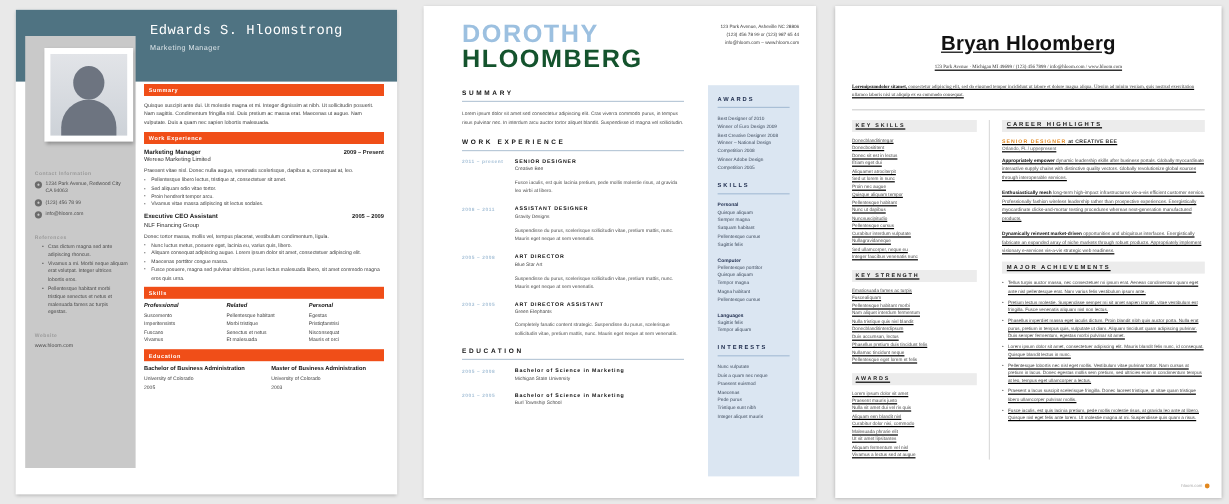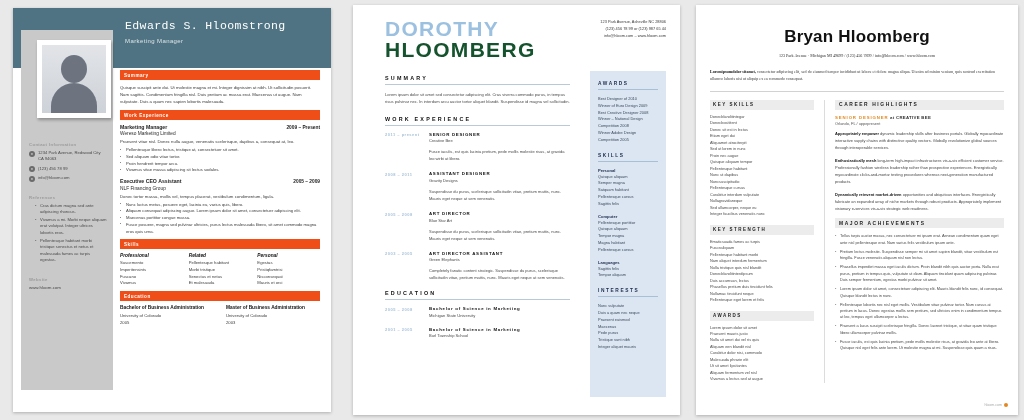--- a/index.html
+++ b/index.html
@@ -91,21 +91,21 @@
   .r2-co { font-size:4.1px; color:#4a4a4a; margin-top:1.5px;}
   .r2-desc { font-size:4.05px; color:#4a4a4a; line-height:1.75; margin-top:5px;}
   .r2-aside { position:absolute; right:14px; top:66px; width:76px; bottom:18px; background:#dbe6f2; padding:10px 8px;}
   .r2-ah { font-size:4.8px; font-weight:bold; letter-spacing:1.6px; color:#1d2b4c;
            border-bottom:1px solid #a9bfd6; padding-bottom:3px; margin-bottom:6px;}
   .r2-ai { font-size:3.95px; color:#3d4a5c; line-height:1.72;}
   .r2-sub { font-size:4.1px; font-weight:bold; color:#1d2b4c; margin:6px 0 1px;}
   .r2-gap { height:9px; }
 
   
-  .r3 { left: 6px; top: 5px; width: 322px; height: 410px; }
+  .r3 { left: 6px; top: 5px; width: 322px; height: 410px; text-decoration: underline; }
   .r3-name { text-align:center; font-size:17px; font-weight:bold; color:#111; margin-top:22px; letter-spacing:.2px;}
   .r3-contact { text-align:center; font-size:4.1px; color:#2d2d2d; margin-top:6px; font-family:"Liberation Serif",serif;}
   .r3-intro { margin:11px 14px 0; font-size:4.05px; color:#3a3a3a; line-height:1.72; font-family:"Liberation Serif",serif;
               border-bottom:1px solid #d2d2d2; padding-bottom:8px;}
   .r3-intro b { color:#111; }
   .r3-cols { display:flex; margin-top:8px; padding:0 14px; gap:10px; }
   .r3-l { width:104px; flex:0 0 104px; }
   .r3-r { flex:1; border-left:1px solid #dcdcdc; padding-left:10px; }
   .r3-h { font-size:4.5px; font-weight:bold; letter-spacing:1.5px; color:#222; background:#ececec; padding:2.5px 3px; margin-bottom:4px;}
   .r3-rh { font-size:4.9px; font-weight:bold; letter-spacing:1.6px; color:#222; background:#ececec; padding:2.5px 4px; margin-bottom:5px;}

